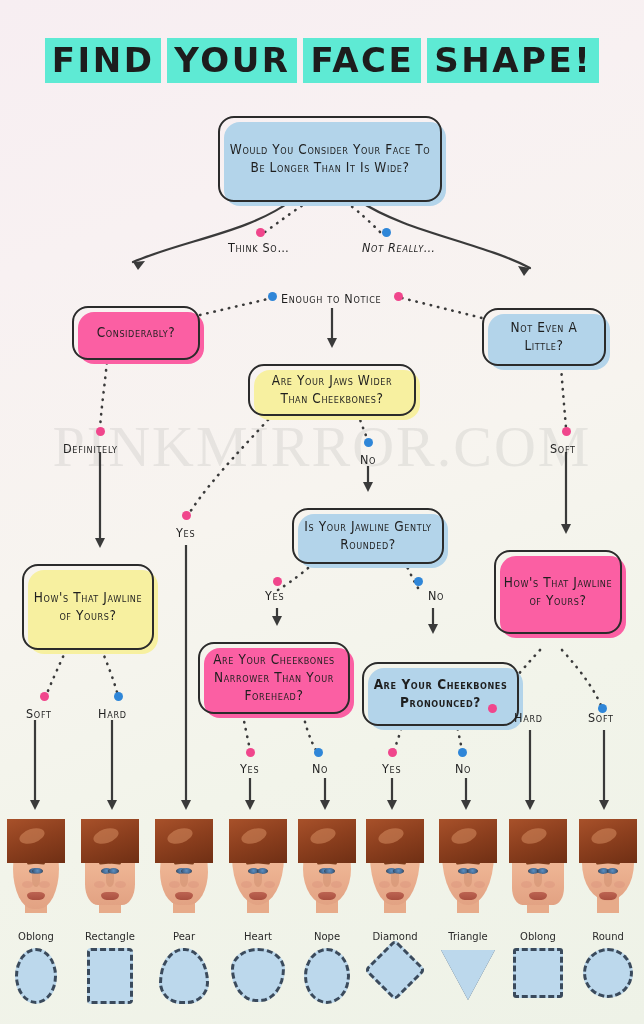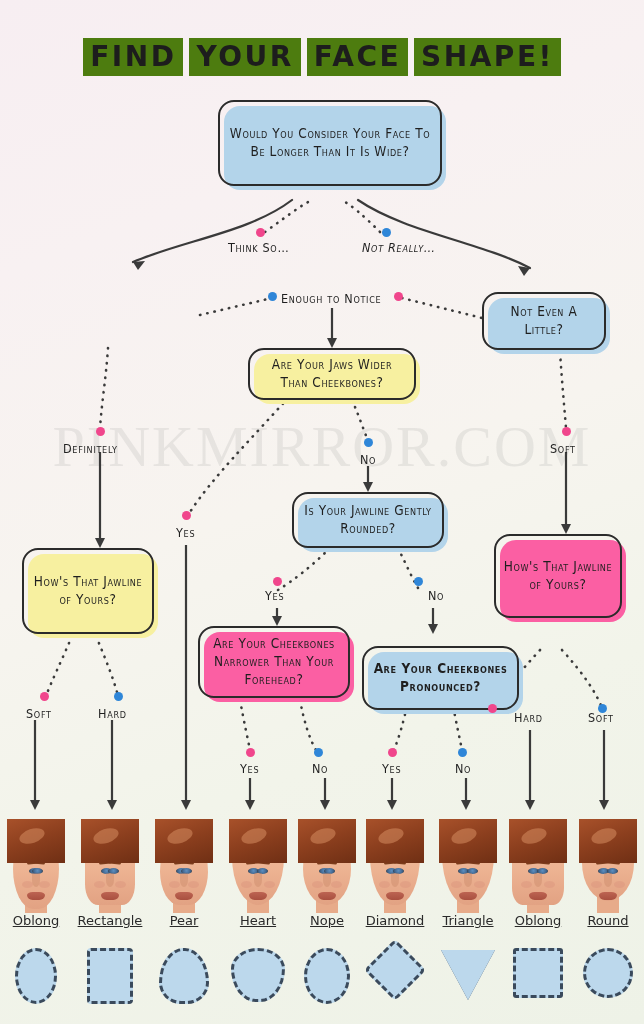--- a/index.html
+++ b/index.html
@@ -23,32 +23,32 @@
     z-index:1;
   }
 
   
   #title {
     position:absolute; left:0; top:38px; width:644px;
     text-align:center; z-index:6;
   }
   #title .w {
     display:inline-block;
-    background:#4d7c0f;
+    background:#5eead4;
     color:#1d1d1d;
     font-family:"DejaVu Sans", sans-serif;
     font-weight:bold;
-    font-size:28px;
+    font-size:34px;
     letter-spacing:2.5px;
     padding:2px 7px 3px 7px;
     margin:0 3px;
   }
 
   
-  #flow { position:absolute; inset:0; z-index:4; }
+  #flow { position:absolute; inset:0; z-index:4;margin-top:16px; }
   svg.lines { position:absolute; left:0; top:0; width:644px; height:1024px; overflow:visible; pointer-events:none; z-index:3; }
 
   
   .box {
     position:absolute; z-index:5;
   }
   .box .shadowfill {
     position:absolute; left:6px; top:6px; right:-4px; bottom:-4px;
     border-radius:16px;
   }
@@ -147,23 +147,23 @@
   .sh-heart .head    { border-radius:46% 46% 50% 50% / 40% 40% 60% 60%; width:52px; left:7px; }
   .sh-oval .head     { border-radius:50%/55% 55% 45% 45%; width:48px; left:9px; }
   .sh-diamond .head  { border-radius:46% 46% 46% 46% / 38% 38% 62% 62%; width:50px; left:8px; }
   .sh-triangle .head { border-radius:40% 40% 52% 52% / 34% 34% 66% 66%; width:52px; left:7px; }
   .sh-square .head   { border-radius:22% 22% 20% 20% / 18% 18% 22% 22%; width:52px; left:7px; }
   .sh-round .head    { border-radius:50%; width:52px; left:7px; height:76px; }
 
   
   #facelabels { position:absolute; left:0; top:913px; width:644px; height:22px; z-index:5; }
   .flabel {
-    position:absolute; top:0; width:72px; text-align:center;
+    position:absolute; top:18px; width:72px; text-align:center;
     font-family:"DejaVu Sans", sans-serif;
-    font-size:13px; color:#2a2a2a;text-decoration:underline;
+    font-size:10px; color:#2a2a2a;
   }
 
   
   #shapes { position:absolute; left:0; top:944px; width:644px; height:70px; z-index:5; }
   .shp {
     position:absolute; top:4px;
     background:#bcd8ec;
     border:3px dashed #3a4a5c;
   }
   .shp-oblong   { width:42px; height:56px; border-radius:50%/50%; }
@@ -267,20 +267,25 @@
   </g>
 </svg>
 
 <div id="flow">
   <div class="box blue" style="left:218px; top:100px; width:224px; height:86px;">
     <div class="shadowfill"></div>
     <div class="frame"></div>
     <div class="txt">Would You Consider Your Face To Be Longer Than It Is Wide?</div>
   </div>
 
+  <div class="box pink" style="left:72px; top:290px; width:128px; height:54px;">
+    <div class="shadowfill"></div>
+    <div class="frame"></div>
+    <div class="txt">Considerably?</div>
+  </div>
 
   <div class="box blue" style="left:482px; top:292px; width:124px; height:58px;">
     <div class="shadowfill"></div>
     <div class="frame"></div>
     <div class="txt">Not Even A  Little?</div>
   </div>
 
   <div class="box yellow" style="left:248px; top:348px; width:168px; height:52px;">
     <div class="shadowfill"></div>
     <div class="frame"></div>

